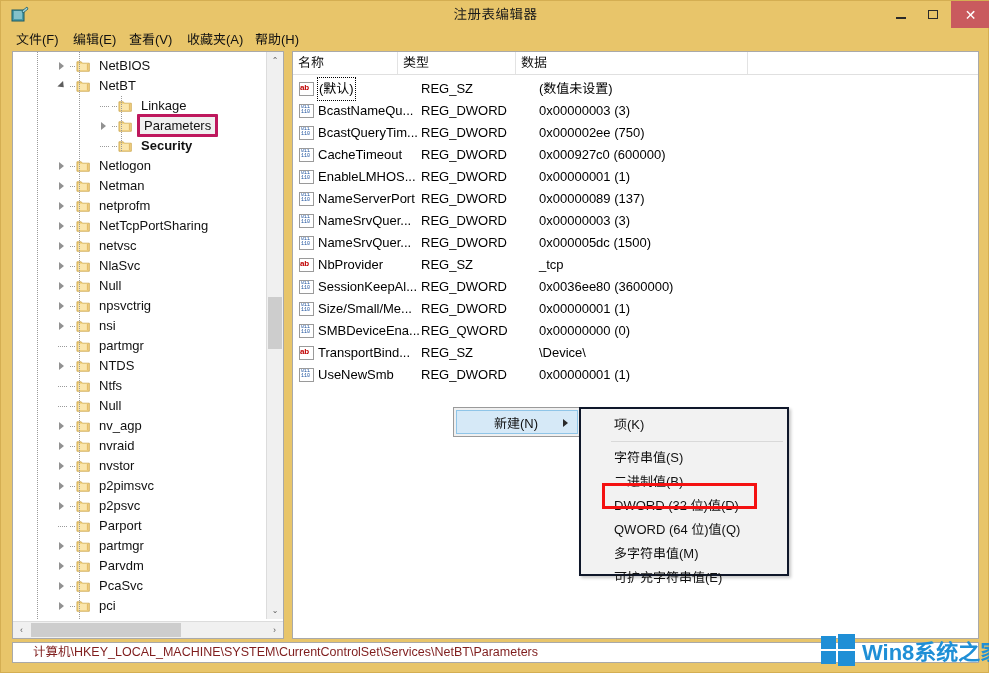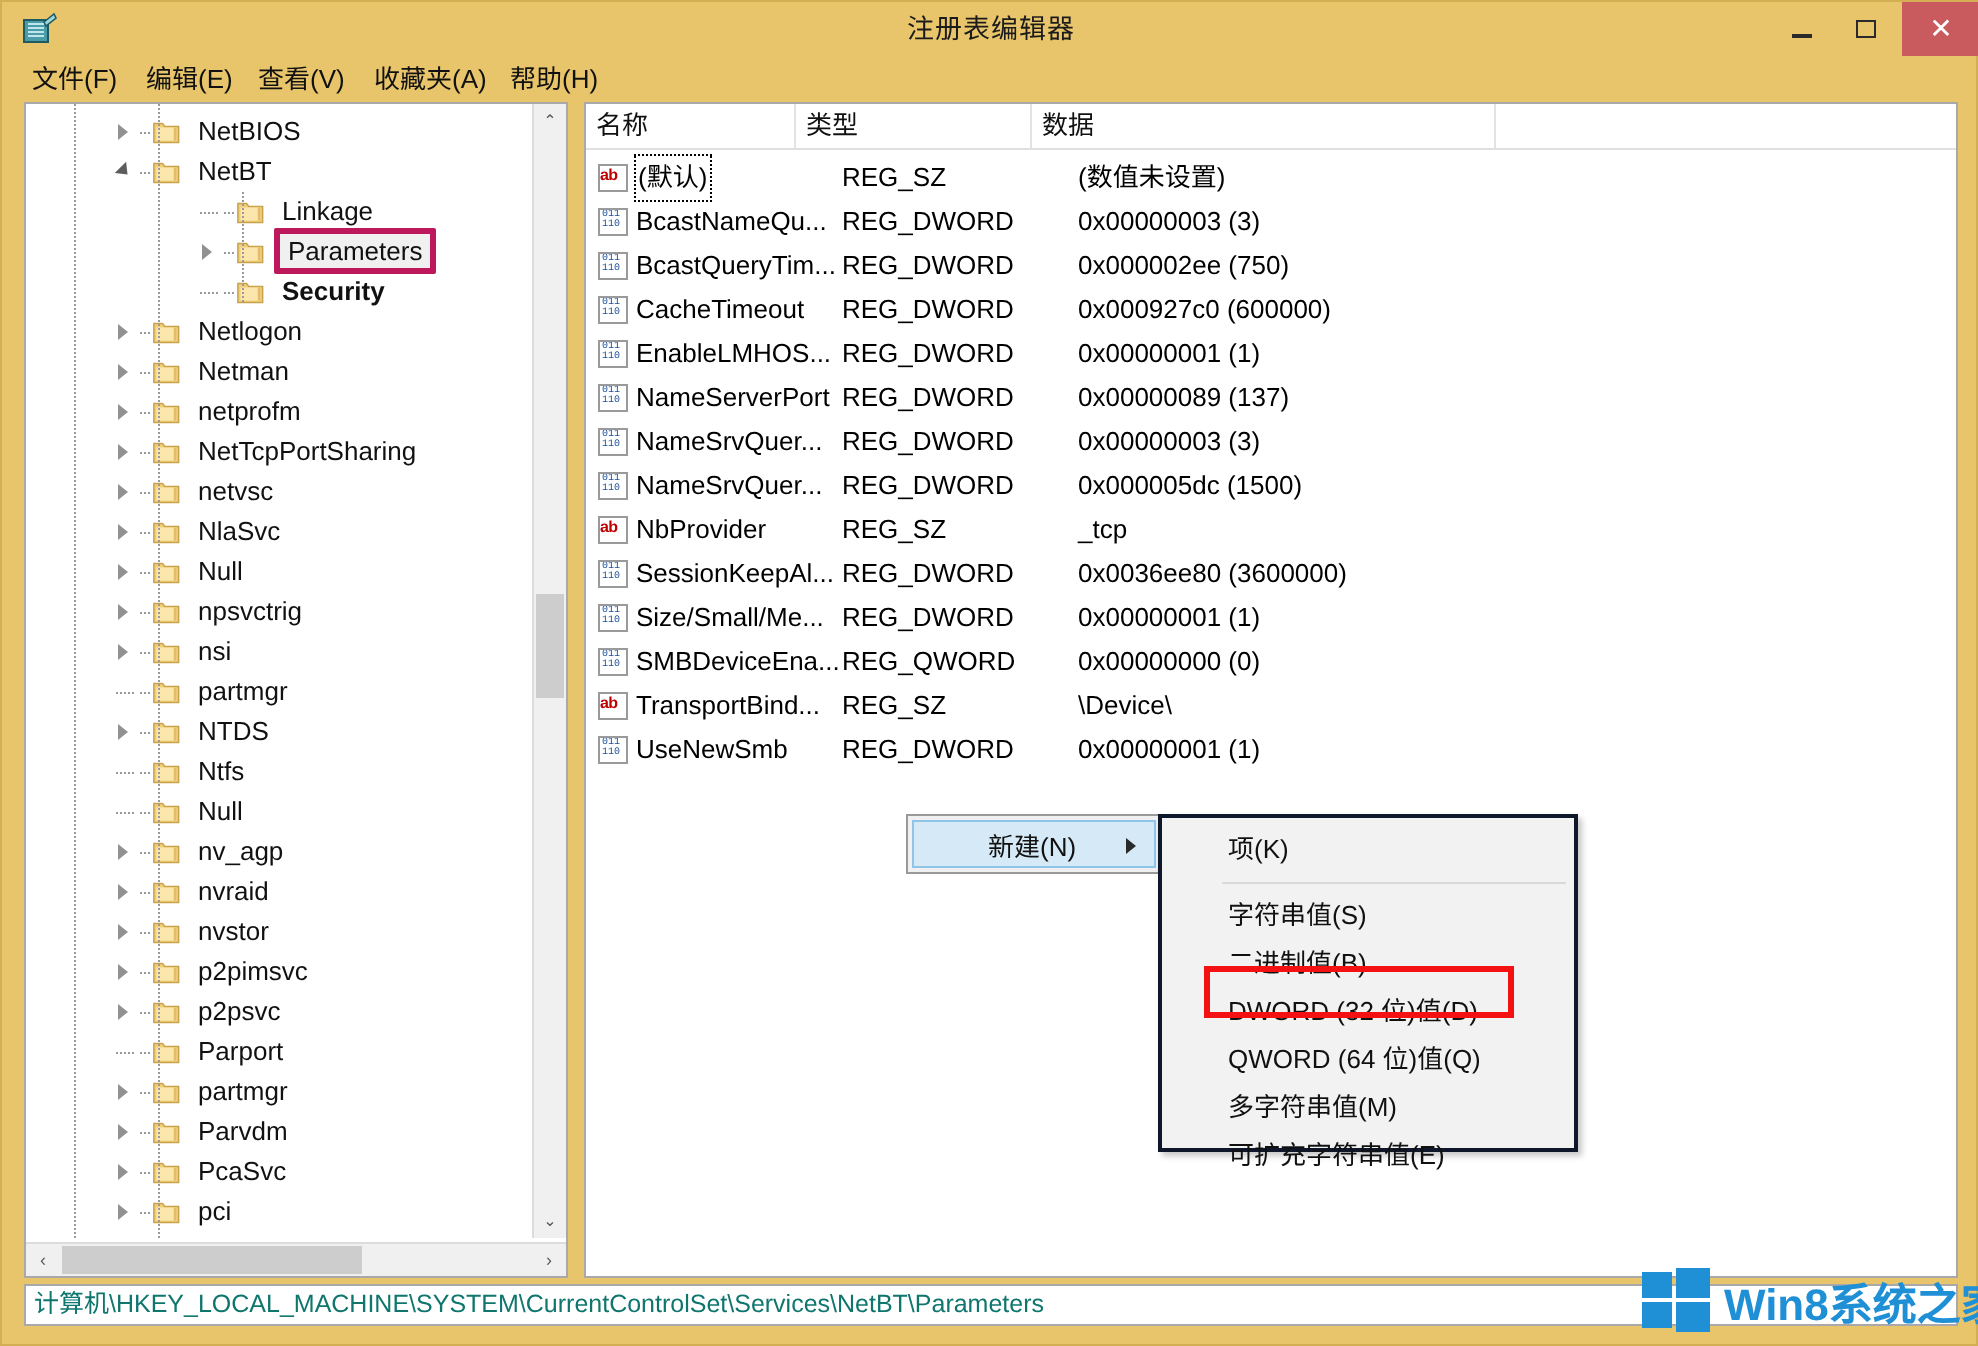--- a/index.html
+++ b/index.html
@@ -168,21 +168,21 @@
     position:absolute;left:30px;width:172px;height:1px;background:#d9d9d9;
   }
   .redbox{
     position:absolute;left:601px;top:482px;width:155px;height:26px;
     border:3px solid #f41111;box-sizing:border-box;
   }
   
   .statusbar{
     position:absolute;left:11px;top:641px;width:967px;height:21px;
     background:#fff;border:1px solid #a9a9a9;box-sizing:border-box;
-    font-size:12.5px;color:#0f766e;line-height:19px;padding-left:4px;
+    font-size:12.5px;color:#7f1d1d;line-height:19px;padding-left:20px;
     white-space:nowrap;overflow:hidden;
   }
   
   .watermark{
     position:absolute;left:820px;top:628px;width:165px;height:42px;
     display:flex;align-items:center;
   }
   .wm-logo{position:relative;width:34px;height:32px;flex:none;}
   .wm-logo span{position:absolute;background:#1f8fd6;}
   .wm-text{

